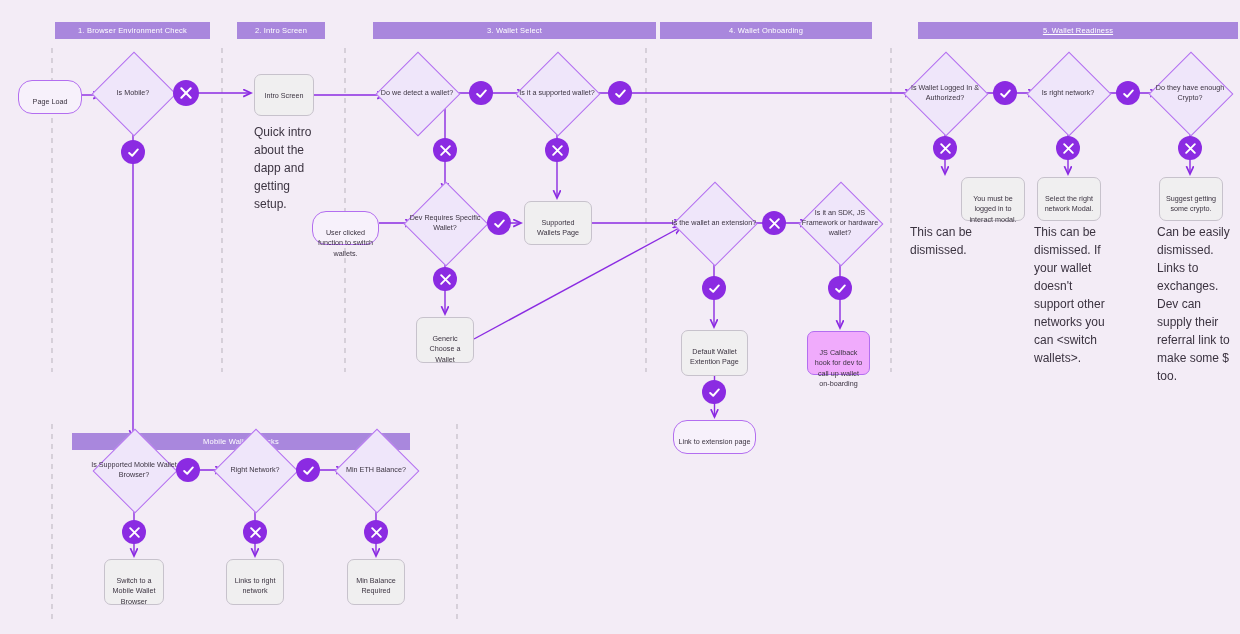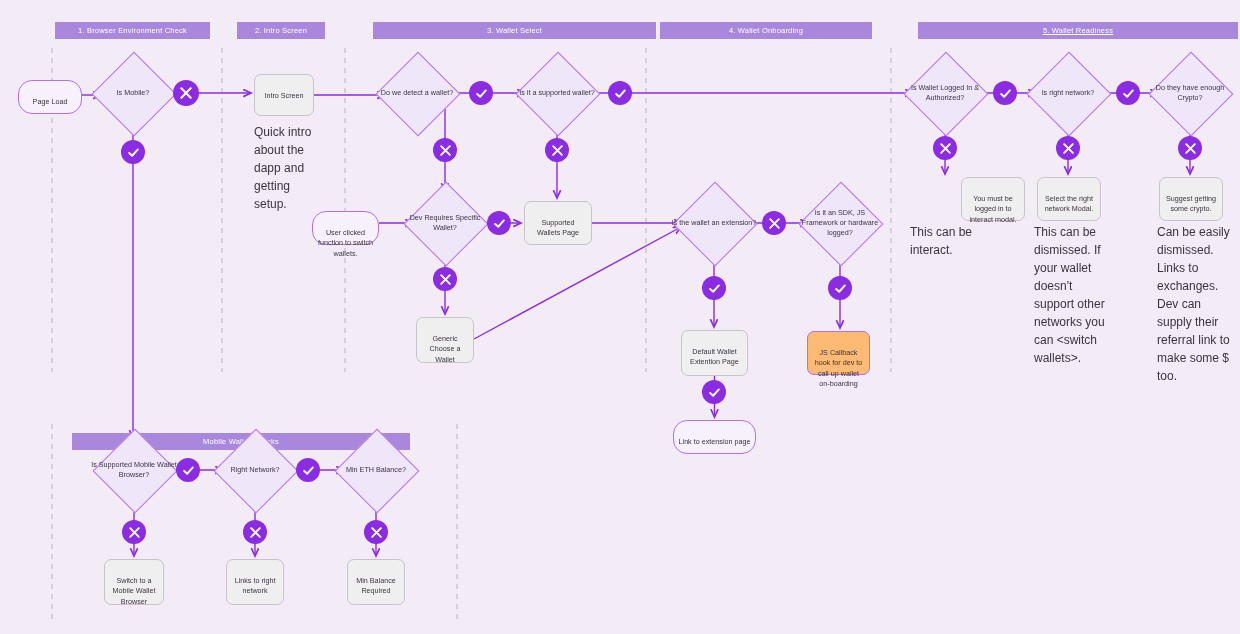--- a/index.html
+++ b/index.html
@@ -21,21 +21,21 @@
     color:#ffffff;font-size:7.5px;letter-spacing:.2px;
   }
 
   
   .node{position:absolute;box-sizing:border-box;
         display:flex;justify-content:center;text-align:center;
         font-size:7.2px;line-height:1.45;color:#3b3340;padding:16px 4px;}
 
   .pill{border:1.1px solid #b36ef0;background:#f7f1fb;border-radius:14px;}
   .box{border:1.1px solid #c7c2cc;background:#f0eff0;border-radius:7px;}
-  .boxp{border:1.1px solid #b36ef0;background:#fdba74;border-radius:7px;}
+  .boxp{border:1.1px solid #b36ef0;background:#f0abfc;border-radius:7px;}
 
   .diamond{position:absolute;}
   .diamond .dshape{
     position:absolute;left:0;top:0;width:100%;height:100%;
     background:#efe6fa;border:1.1px solid #b36ef0;
     transform:rotate(45deg);
   }
   .diamond .dlabel{
     position:absolute;left:-14px;right:-14px;top:0;bottom:0;
     display:flex;align-items:center;justify-content:center;text-align:center;
@@ -169,21 +169,21 @@
       <div class="diamond" style="left: 416px; top: 194px; width: 58px; height: 58px;">
         <div class="dshape"></div>
         <div class="dlabel">Dev Requires Specific Wallet?</div>
       </div>
       <div class="diamond" style="left: 685px; top: 194px; width: 58px; height: 58px;">
         <div class="dshape"></div>
         <div class="dlabel">Is the wallet an extension?</div>
       </div>
       <div class="diamond" style="left: 811px; top: 194px; width: 58px; height: 58px;">
         <div class="dshape"></div>
-        <div class="dlabel">Is it an SDK, JS Framework or hardware logged?</div>
+        <div class="dlabel">Is it an SDK, JS Framework or hardware wallet?</div>
       </div>
       <div class="diamond" style="left: 916px; top: 64px; width: 58px; height: 58px;">
         <div class="dshape"></div>
         <div class="dlabel">Is Wallet Logged In &amp; Authorized?</div>
       </div>
       <div class="diamond" style="left: 1039px; top: 64px; width: 58px; height: 58px;">
         <div class="dshape"></div>
         <div class="dlabel">Is right network?</div>
       </div>
       <div class="diamond" style="left: 1161px; top: 64px; width: 58px; height: 58px;">
@@ -310,18 +310,18 @@
         </svg>
       </div>
       <div class="badge" style="left: 364px; top: 520px; width: 24px; height: 24px;">
         <svg width="13" height="13" viewBox="0 0 12 12">
           <path d="M2,2 L10,10 M10,2 L2,10" stroke="#ffffff" stroke-width="1.8" stroke-linecap="round" stroke-linejoin="round" fill="none"></path>
         </svg>
       </div>
     </div>
   <div id="note-layer">
       <div class="note" style="left: 254px; top: 123px; width: 62px;">Quick intro about the dapp and getting setup.</div>
-      <div class="note" style="left: 910px; top: 223px; width: 90px;">This can be interact.</div>
+      <div class="note" style="left: 910px; top: 223px; width: 90px;">This can be dismissed.</div>
       <div class="note" style="left: 1034px; top: 223px; width: 74px;">This can be dismissed. If your wallet doesn't support other networks you can &lt;switch wallets&gt;.</div>
       <div class="note" style="left: 1157px; top: 223px; width: 74px;">Can be easily dismissed. Links to exchanges. Dev can supply their referral link to make some $ too.</div>
     </div>
 
 </div>
 
 </body></html>

